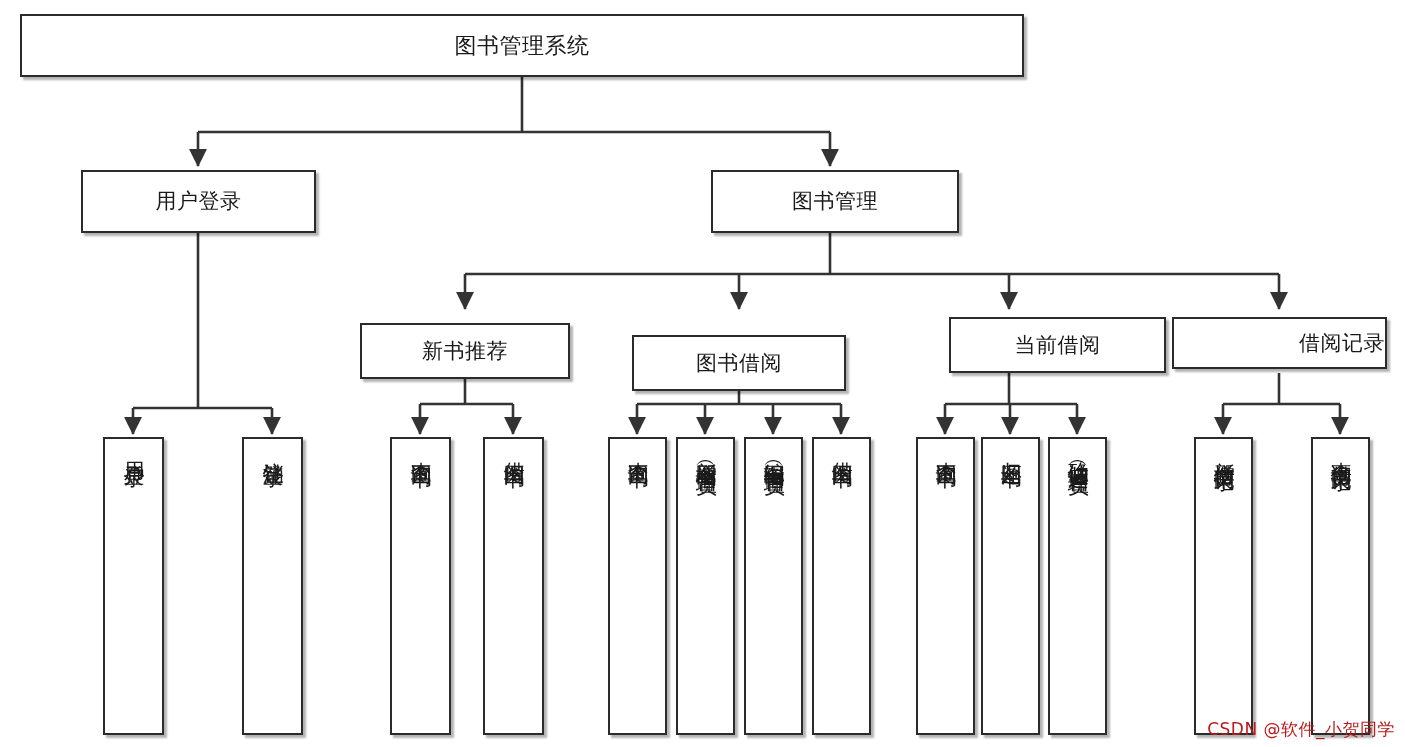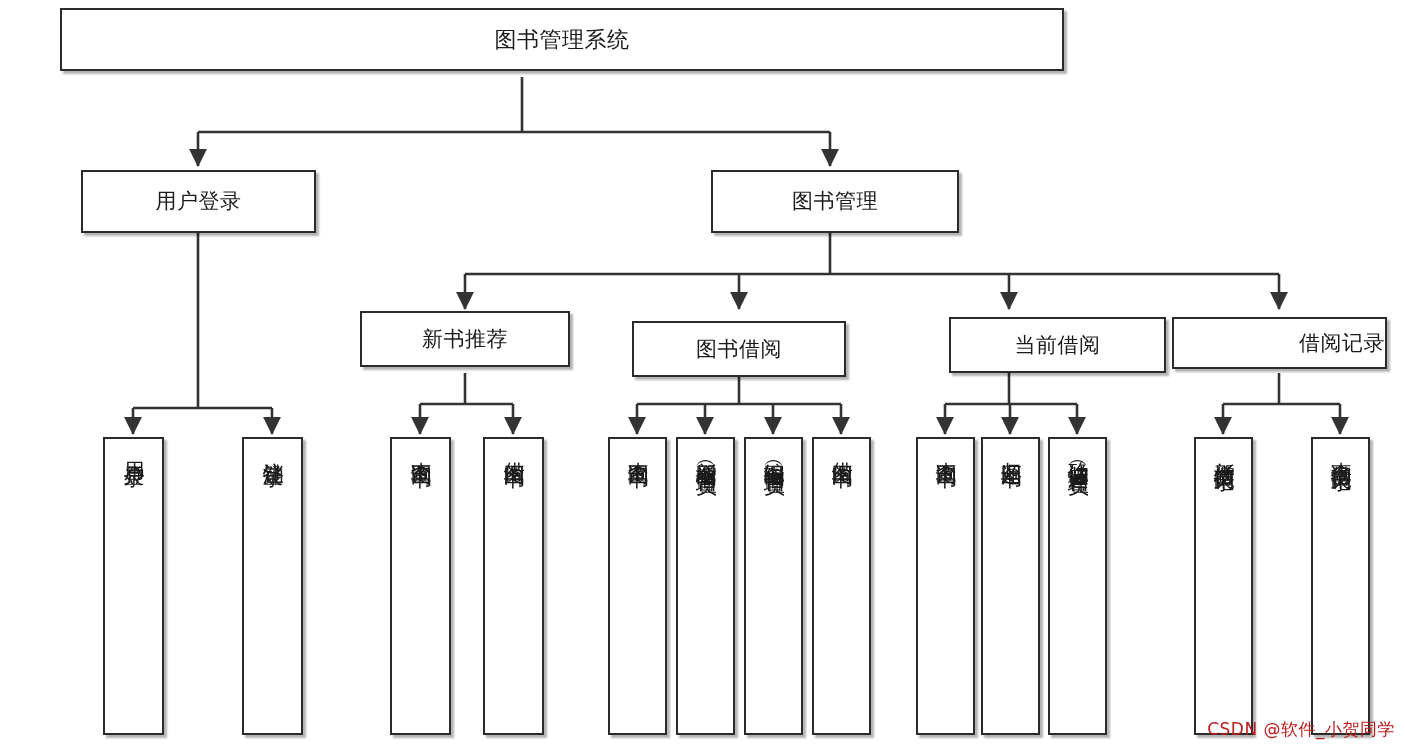--- a/index.html
+++ b/index.html
@@ -126,37 +126,37 @@
       <path d="M 1010 404 L 1010 434" marker-end="url(#arrow)"></path>
       <path d="M 1077 404 L 1077 434" marker-end="url(#arrow)"></path>
 
       <path d="M 1279 373 L 1279 404"></path>
       <path d="M 1223 404 L 1340 404"></path>
       <path d="M 1223 404 L 1223 434" marker-end="url(#arrow)"></path>
       <path d="M 1340 404 L 1340 434" marker-end="url(#arrow)"></path>
     </g>
   </svg>
 
-  <div class="node-box node-h node-root" style="left:20px; top:8px; width:1004px; height:63px;margin-left:40px;">
+  <div class="node-box node-h node-root" style="left:20px; top:14px; width:1004px; height:63px;">
     <span class="node-label">图书管理系统</span>
   </div>
 
   <div class="node-box node-h" style="left:81px; top:170px; width:235px; height:63px;">
     <span class="node-label">用户登录</span>
   </div>
 
   <div class="node-box node-h" style="left:711px; top:170px; width:248px; height:63px;">
     <span class="node-label">图书管理</span>
   </div>
 
-  <div class="node-box node-h" style="left:360px; top:311px; width:210px; height:56px;">
+  <div class="node-box node-h" style="left:360px; top:323px; width:210px; height:56px;">
     <span class="node-label">新书推荐</span>
   </div>
 
-  <div class="node-box node-h" style="left:632px; top:321px; width:214px; height:56px;">
+  <div class="node-box node-h" style="left:632px; top:335px; width:214px; height:56px;">
     <span class="node-label">图书借阅</span>
   </div>
 
   <div class="node-box node-h" style="left:901px; top:317px; width:217px; height:56px;margin-left:48px;">
     <span class="node-label">当前借阅</span>
   </div>
 
   <div class="node-box node-h" style="left:1172px; top:317px; width:215px; height:52px;justify-content:flex-end;">
     <span class="node-label">借阅记录</span>
   </div>

